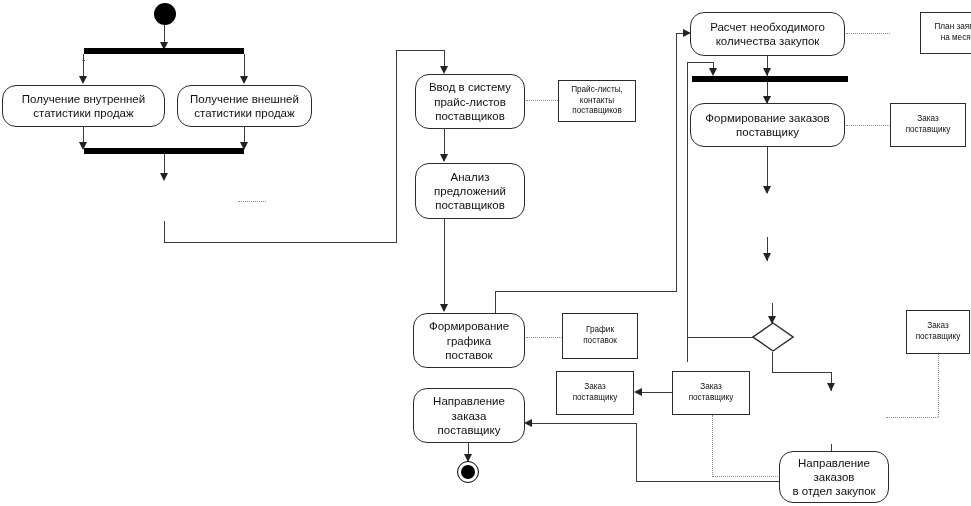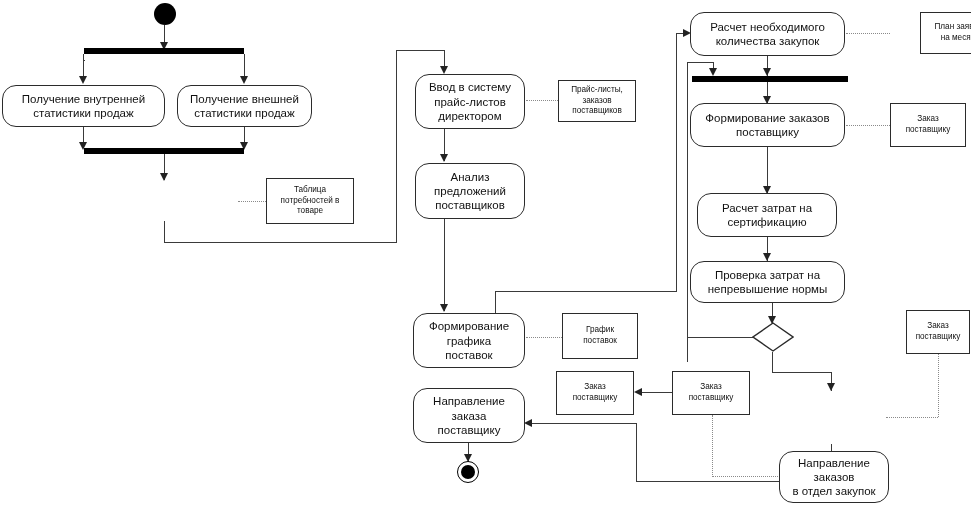--- a/index.html
+++ b/index.html
@@ -97,38 +97,35 @@
   <div class="arw arw-d" style="left:240px;top:142px;"></div>
 
   <div class="bar" style="left:84px;top:148px;width:160px;height:6px;"></div>
 
   <div class="ln lnv" style="left:164px;top:154px;height:26px;"></div>
   <div class="arw arw-d" style="left:160px;top:173px;"></div>
 
 
   <div class="dotv" style="left:238px;top:201px;height:0;"></div>
   <div class="doth" style="left:238px;top:201px;width:28px;"></div>
-  <div class="note" style="left:266px;top:178px;width:88px;height:46px;">Таблица
-потребностей в
-товаре</div>
 
   <div class="ln lnv" style="left:164px;top:221px;height:22px;"></div>
   <div class="ln lnh" style="left:164px;top:242px;width:233px;"></div>
   <div class="ln lnv" style="left:396px;top:50px;height:193px;"></div>
   <div class="ln lnh" style="left:396px;top:50px;width:49px;"></div>
   <div class="ln lnv" style="left:444px;top:50px;height:22px;"></div>
   <div class="arw arw-d" style="left:440px;top:66px;"></div>
 
   <div class="act" style="left:415px;top:74px;width:110px;height:55px;">Ввод в систему
 прайс-листов
-директором</div>
+поставщиков</div>
 
   <div class="doth" style="left:526px;top:100px;width:32px;"></div>
   <div class="note" style="left:558px;top:80px;width:78px;height:42px;">Прайс-листы,
-заказов
+контакты
 поставщиков</div>
 
   <div class="ln lnv" style="left:444px;top:129px;height:32px;"></div>
   <div class="arw arw-d" style="left:440px;top:154px;"></div>
 
   <div class="act" style="left:415px;top:163px;width:110px;height:56px;">Анализ
 предложений
 поставщиков</div>
 
   <div class="ln lnv" style="left:444px;top:219px;height:92px;"></div>
@@ -190,28 +187,24 @@
   <div class="act" style="left:690px;top:103px;width:155px;height:44px;">Формирование заказов
 поставщику</div>
 
   <div class="doth" style="left:846px;top:125px;width:44px;"></div>
   <div class="note" style="left:890px;top:103px;width:76px;height:44px;">Заказ
 поставщику</div>
 
   <div class="ln lnv" style="left:767px;top:147px;height:46px;"></div>
   <div class="arw arw-d" style="left:763px;top:186px;"></div>
 
-  <div class="act" style="left:697px;top:193px;width:140px;height:44px;">Расчет затрат на
-сертификацию</div>
 
   <div class="ln lnv" style="left:767px;top:237px;height:24px;"></div>
   <div class="arw arw-d" style="left:763px;top:253px;"></div>
 
-  <div class="act" style="left:690px;top:261px;width:155px;height:42px;">Проверка затрат на
-непревышение нормы</div>
 
   <div class="ln lnv" style="left:772px;top:303px;height:22px;"></div>
   <div class="arw arw-d" style="left:768px;top:316px;"></div>
 
   <div class="diamond" style="left:752px;top:322px;width:42px;height:30px;">
     <svg width="42" height="30" viewBox="0 0 42 30">
       <polygon points="21,1 41,15 21,29 1,15" fill="#ffffff" stroke="#2b2b2b" stroke-width="1.4"></polygon>
     </svg>
   </div>
 

